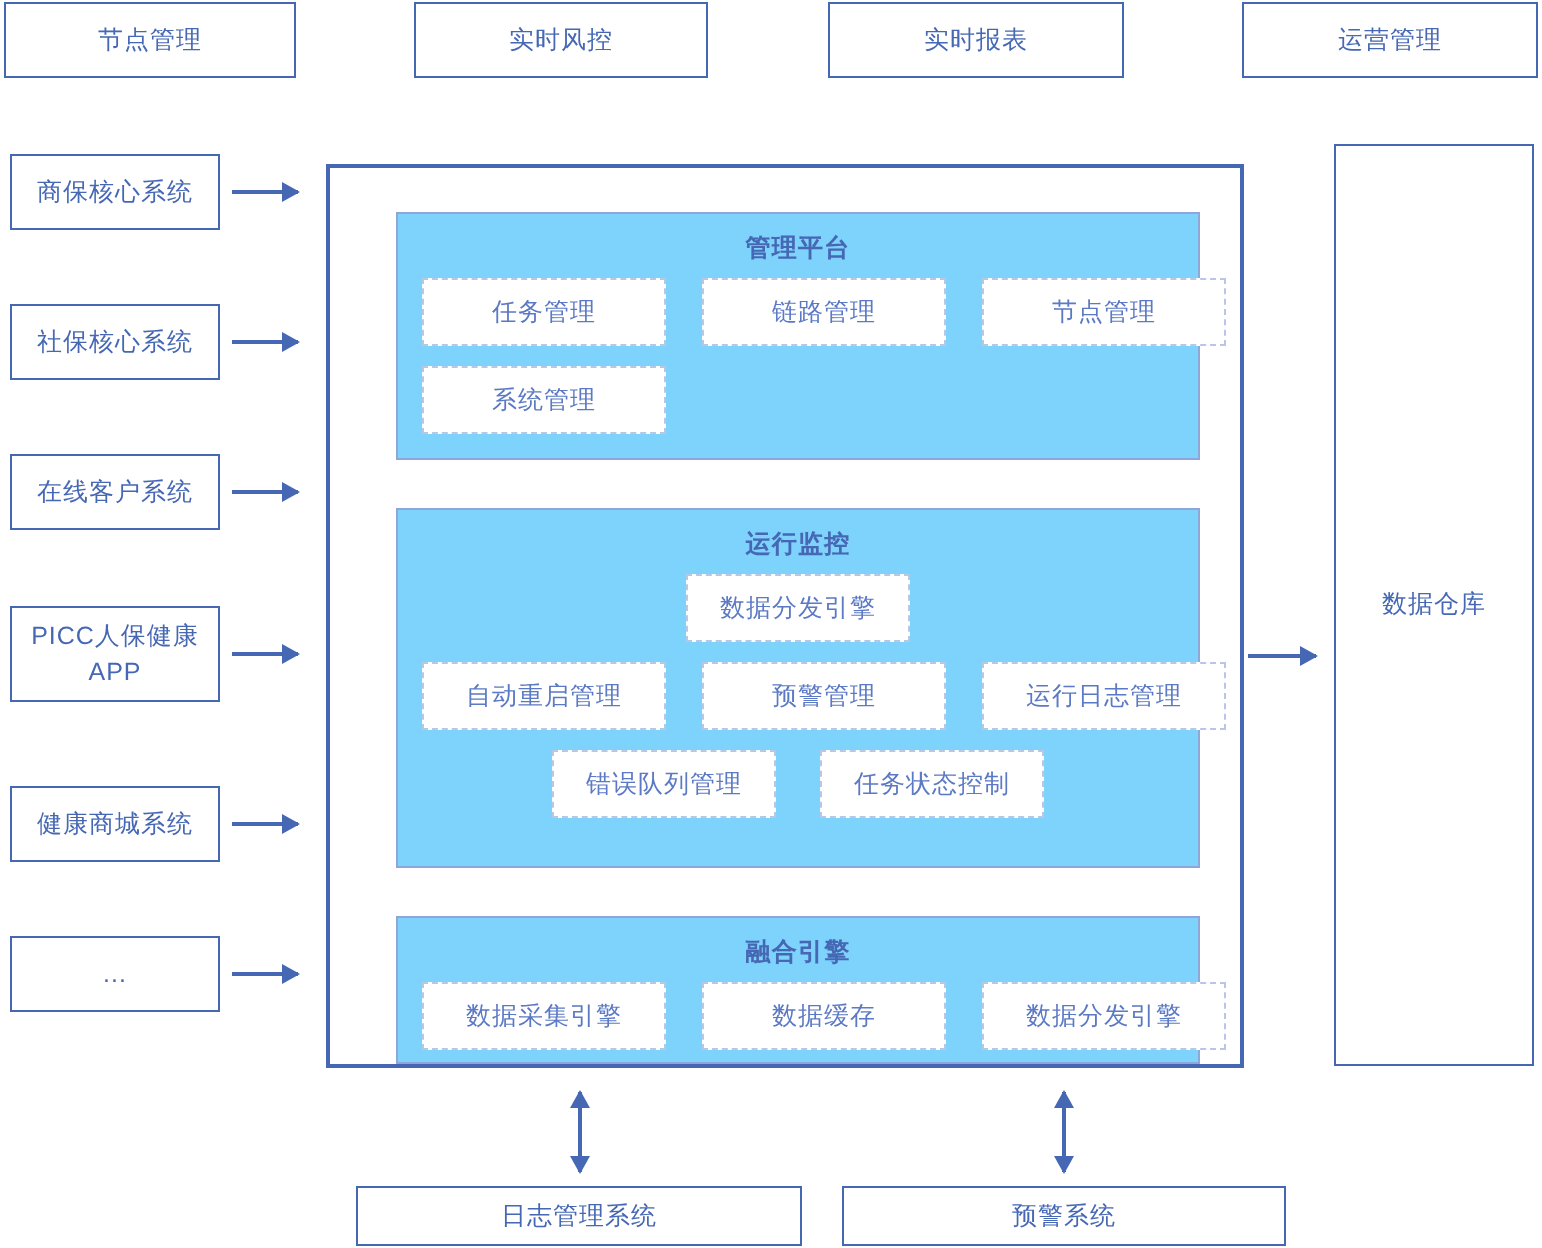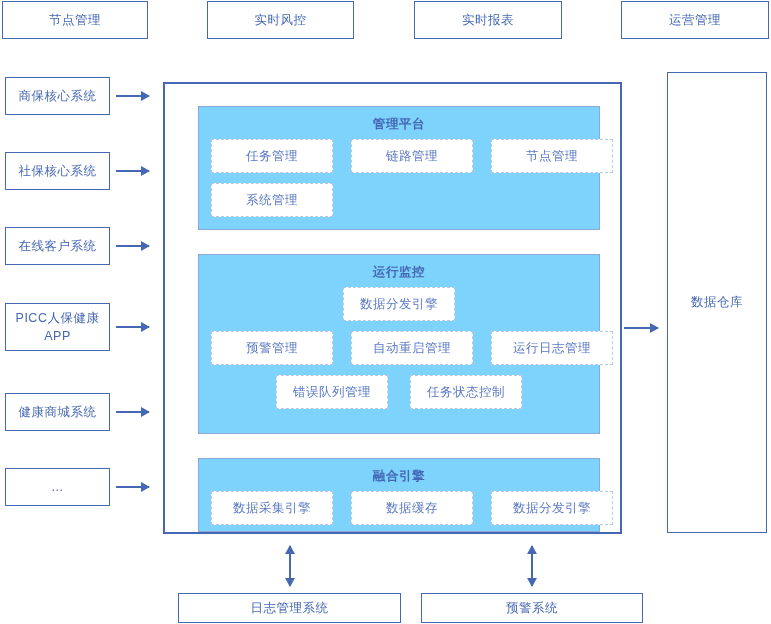--- a/index.html
+++ b/index.html
@@ -235,24 +235,24 @@
 
     <div class="section" style="top:170px; height:180px;">
       <div class="section-title">运行监控</div>
       <div class="row" style="gap:22px;">
         <div class="cell w112">
           <span>数据分发引擎</span>
         </div>
       </div>
       <div class="row spread">
         <div class="cell w122">
+          <span>自动重启管理</span>
+        </div>
+        <div class="cell w122">
           <span>预警管理</span>
-        </div>
-        <div class="cell w122">
-          <span>自动重启管理</span>
         </div>
         <div class="cell w122">
           <span>运行日志管理</span>
         </div>
       </div>
       <div class="row" style="gap:22px;">
         <div class="cell w112">
           <span>错误队列管理</span>
         </div>
         <div class="cell w112">

